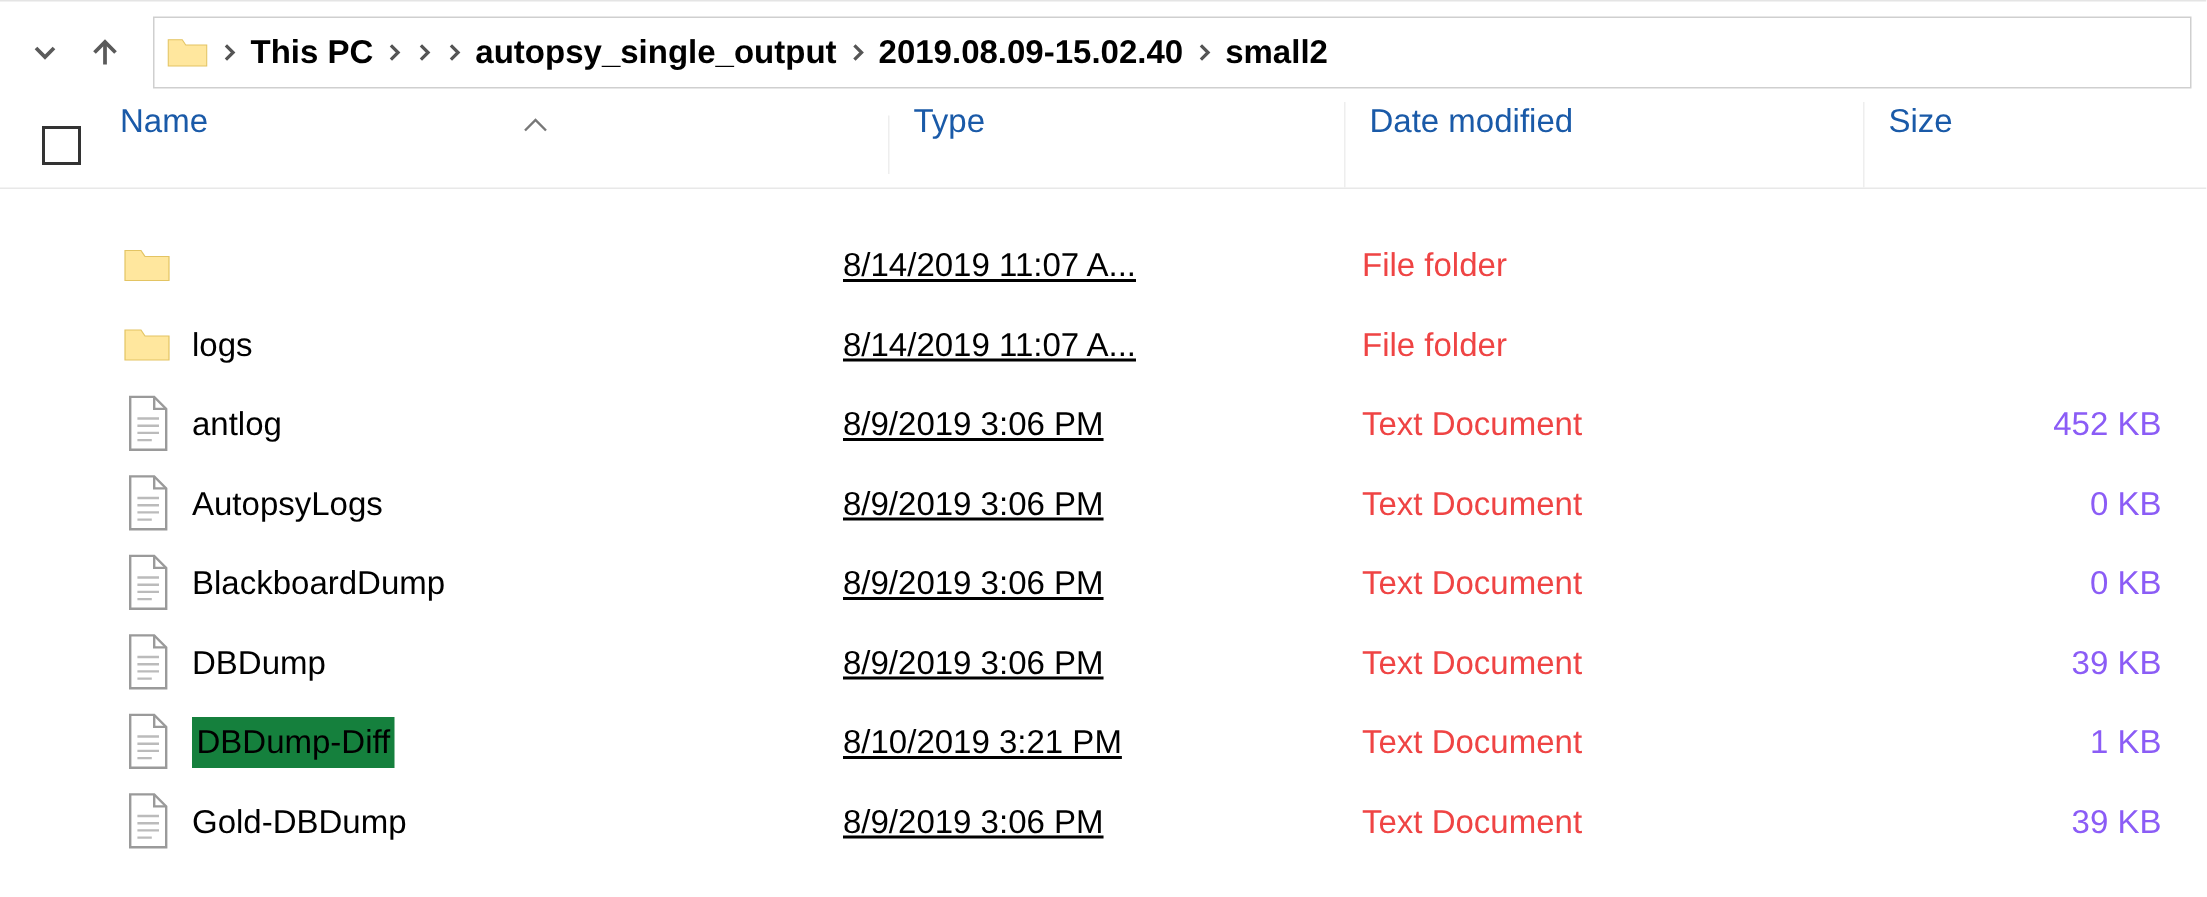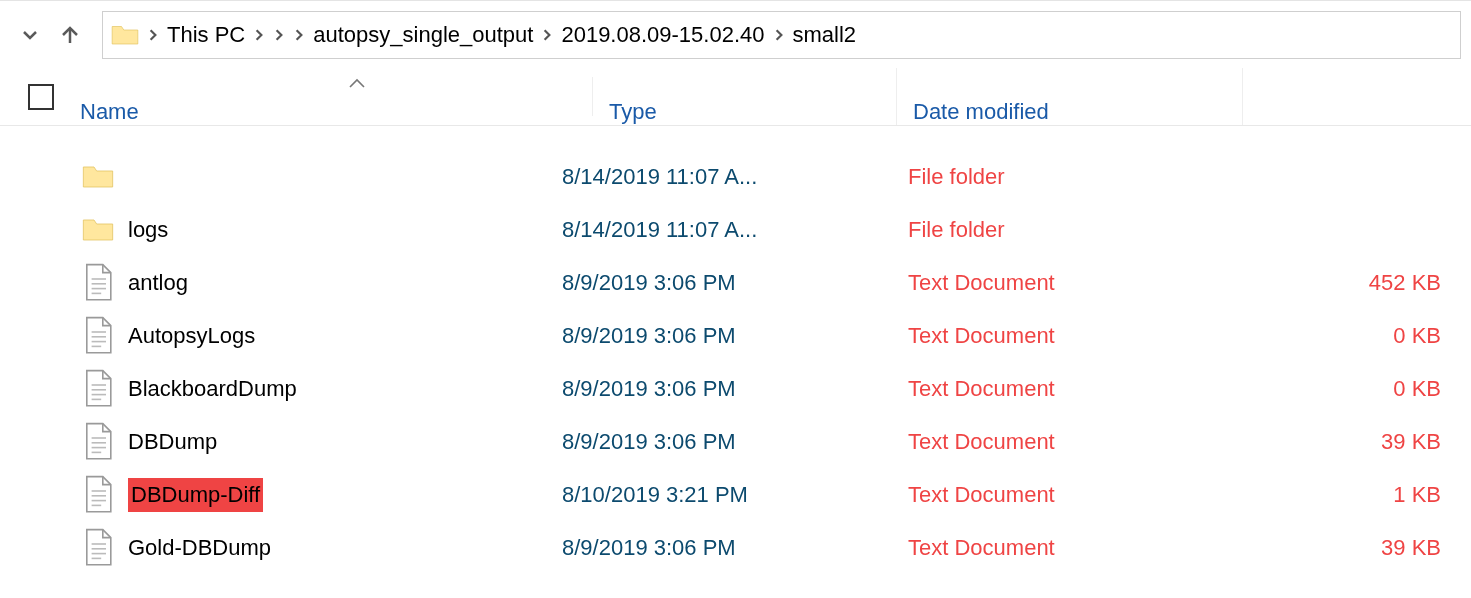--- a/index.html
+++ b/index.html
@@ -42,20 +42,21 @@
     height: 24px;
     margin-right: 4px;
   }
   .crumb {
     display: flex;
     align-items: center;
     padding: 0 4px;
     height: 100%;
     cursor: pointer;
     white-space: nowrap;
+    font-weight: bold;
   }
   .crumb-sep {
     width: 20px;
     display: flex;
     align-items: center;
     justify-content: center;
     color: #666;
   }
   .crumb-sep svg { width: 12px; height: 12px; }
   .columns {
@@ -68,21 +69,21 @@
     position: relative;
   }
   .check-all {
     width: 26px;
     height: 26px;
     border: 2px solid #333;
     margin-right: 26px;
   }
   .col {
     display: flex;
-    align-items: flex-end;
+    align-items: flex-start;
     height: 100%;
     border-right: 1px solid #eee;
     padding-left: 16px;
   }
   .col-name { width: 512px; padding-left: 0; border-right: none; position: relative; }
   .col-date { width: 346px; }
   .col-type { width: 304px; }
   .col-size { flex: 1; border-right: none; }
   .sort-ind {
     position: absolute;
@@ -103,24 +104,24 @@
   .icon-wrap {
     width: 32px;
     height: 32px;
     display: flex;
     align-items: center;
     justify-content: center;
     margin-right: 14px;
   }
   .fname-cell { width: 464px; display: flex; align-items:center;}
   .fname { white-space: nowrap; }
-  .hl { background: #ef4444; padding: 4px 3px;}
-  .date-cell { width: 346px; color: #0c4a6e; padding-left:16px; white-space:nowrap; overflow:hidden; text-overflow:ellipsis;}
+  .hl { background: #15803d; padding: 4px 3px;}
+  .date-cell { width: 346px; color: #000000; padding-left:16px; white-space:nowrap; overflow:hidden; text-overflow:ellipsis;text-decoration:underline;}
   .type-cell { width: 304px; color: #ef4444; padding-left:16px;}
-  .size-cell { flex:1; text-align: right; padding-right: 30px; color:#ef4444;}
+  .size-cell { flex:1; text-align: right; padding-right: 30px; color:#8b5cf6;}
 </style>
 </head>
 <body>
 
 <div class="topbar">
   <div class="nav-arrow">
     <svg viewBox="0 0 24 24" fill="none" stroke="#5a5a5a" stroke-width="2.5">
         <polyline points="6 9 12 15 18 9"></polyline>
       </svg>
   </div>
@@ -183,20 +184,23 @@
         </svg>
     </span>
   </div>
   <div class="col-sep"></div>
   <div class="col col-type">
       <span>Type</span>
     </div>
   <div class="col col-date">
       <span>Date modified</span>
     </div>
+  <div class="col col-size">
+      <span>Size</span>
+    </div>
 </div>
 
 <div class="rows" id="rows">
     <div class="row">
       <div class="fname-cell">
         <span class="icon-wrap">
           <svg viewBox="0 0 24 20">
             <path d="M1 3 h8 l2 3 h12 v12 h-22 z" fill="#ffe79e" stroke="#e3c463" stroke-width="0.6"></path>
           </svg>
         </span>

